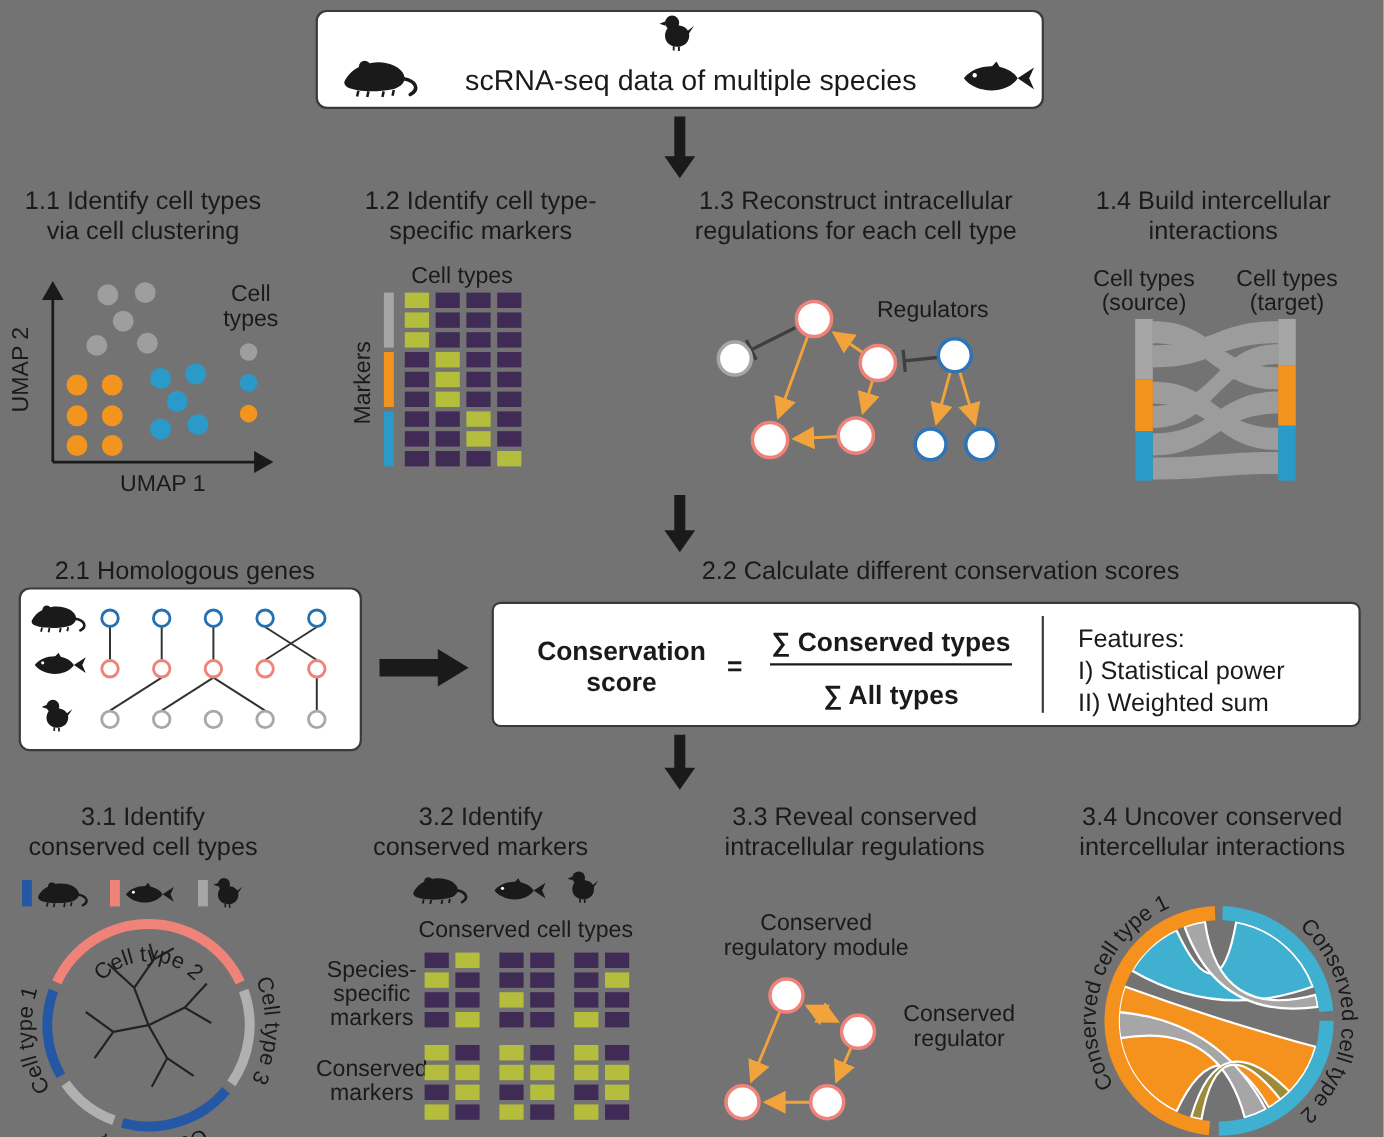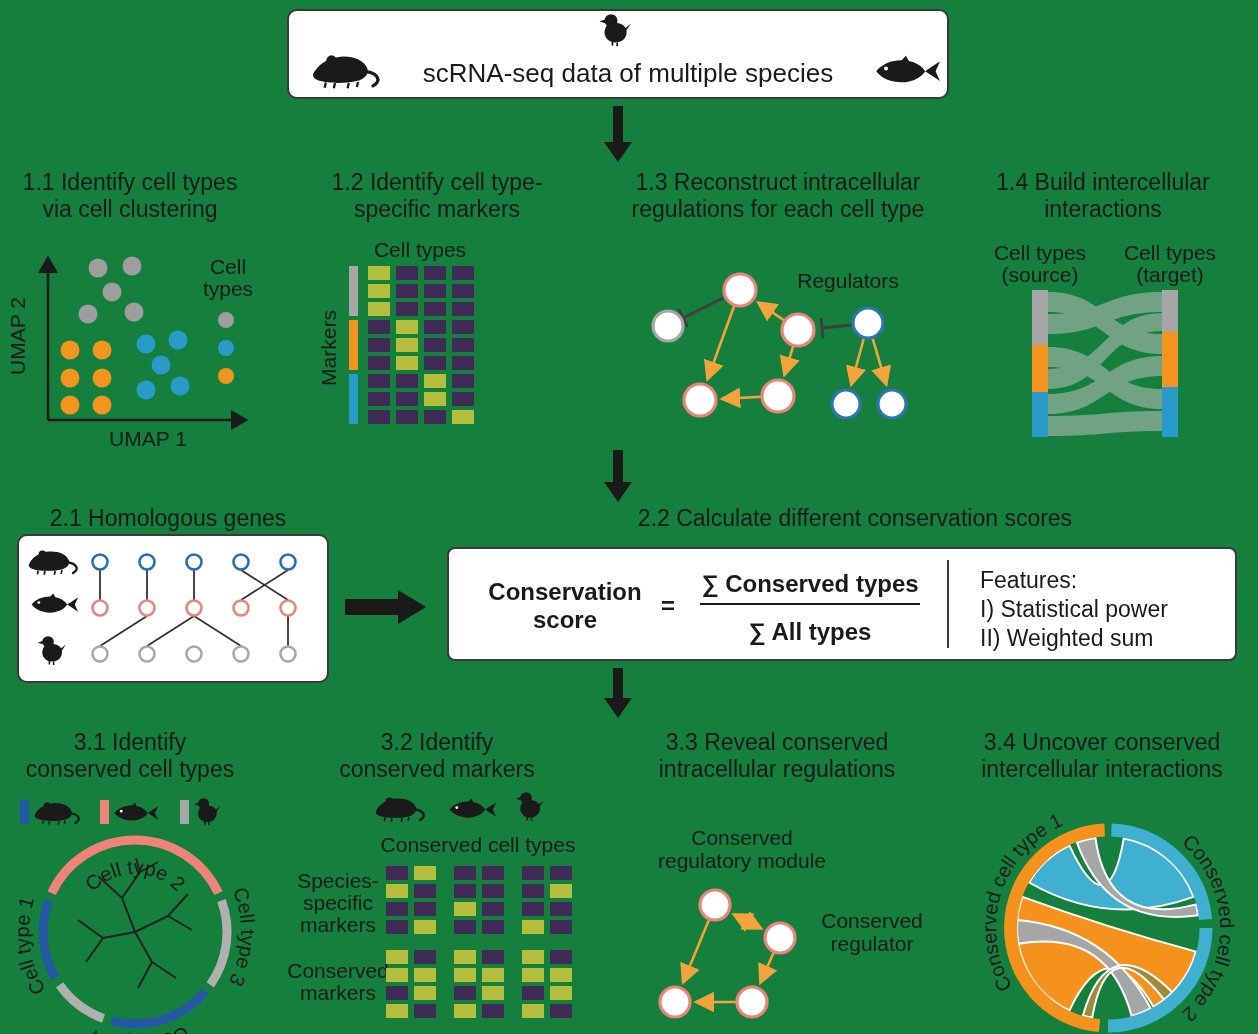--- a/index.html
+++ b/index.html
@@ -1,16 +1,16 @@
 <!DOCTYPE html>
 <html><head>
 <meta charset="utf-8">
 <style>
   html,body{margin:0;padding:0;background:#ffffff;}
-  #canvas{position:relative;width:1258px;height:1034px;background:#15803d;
+  #canvas{position:relative;width:1258px;height:1034px;background:#737373;
           font-family:"Liberation Sans","DejaVu Sans",sans-serif;}
   svg{display:block;}
   text{fill:#1a1a1a;}
   .h{font-size:23px;}
   .lab{font-size:21px;}
   .big{font-size:26px;}
   .frm{font-size:24px;font-weight:bold;}
   .feat{font-size:23px;}
   .curved{font-size:20px;}
 </style>

